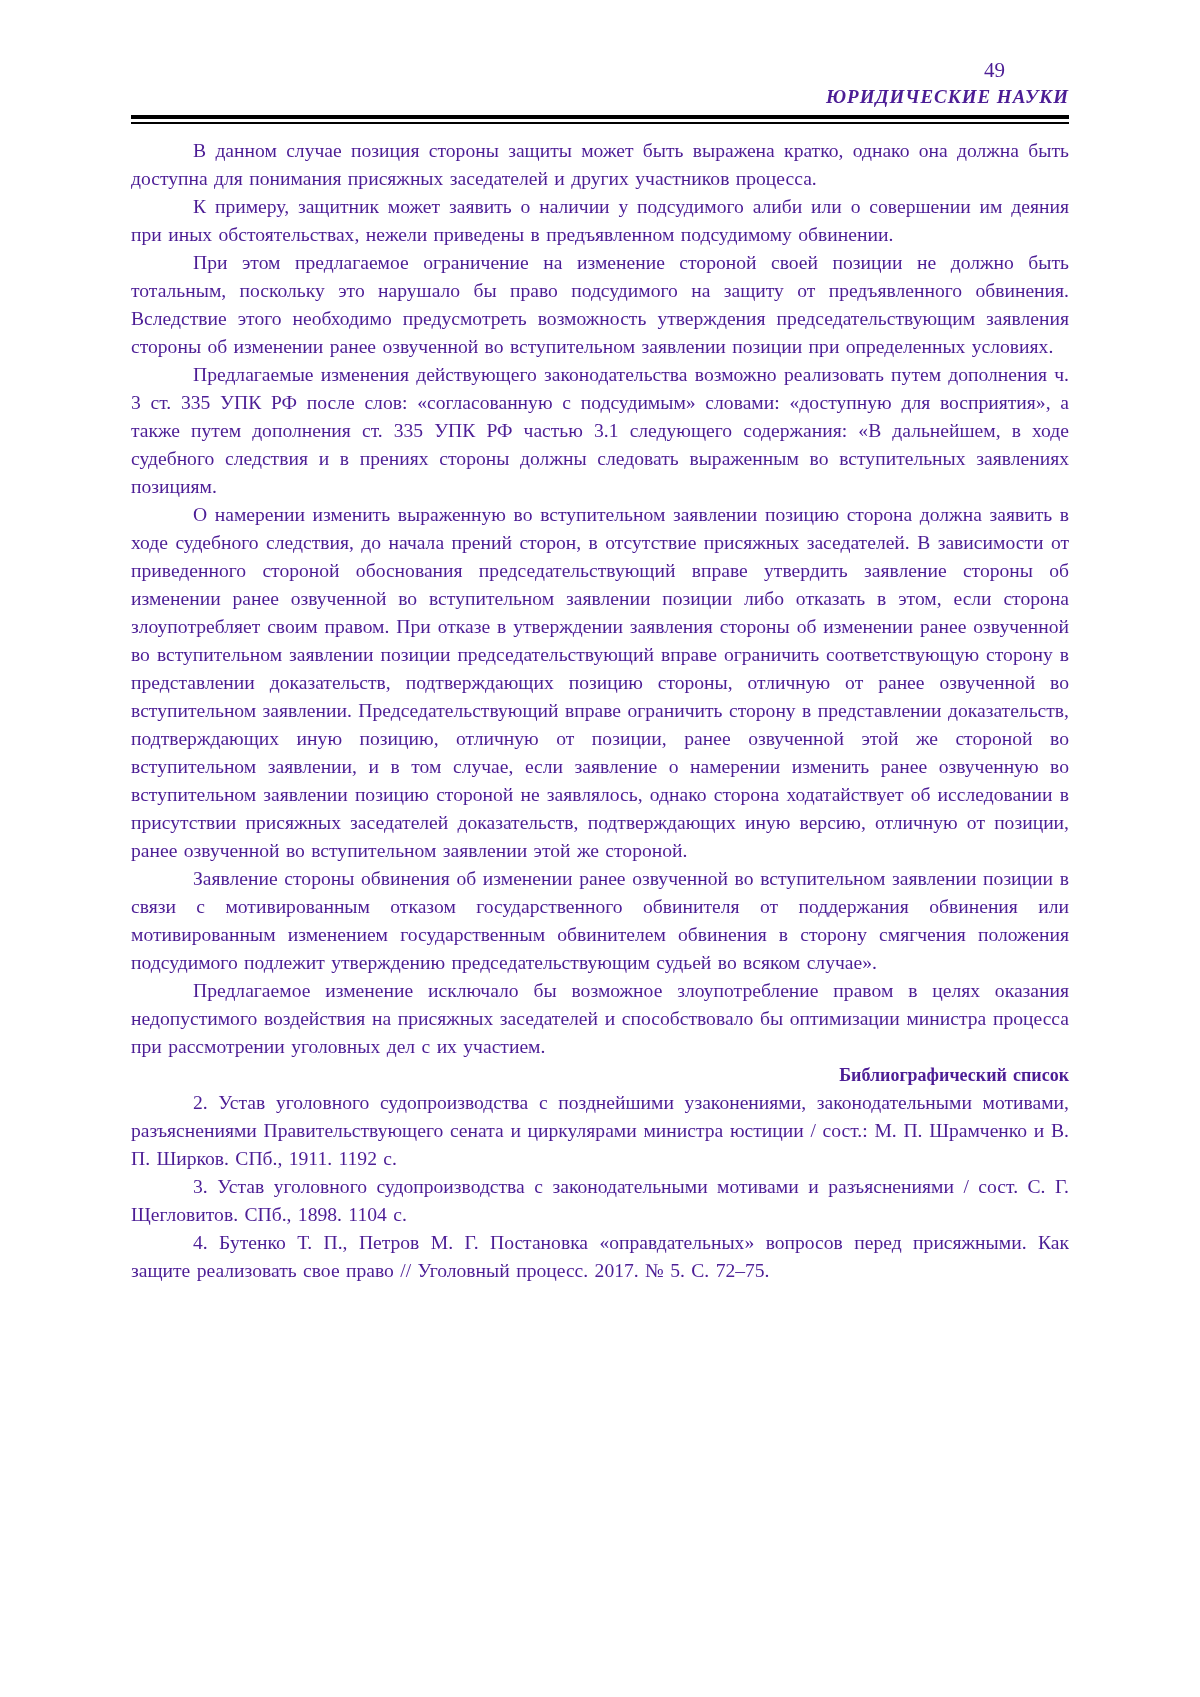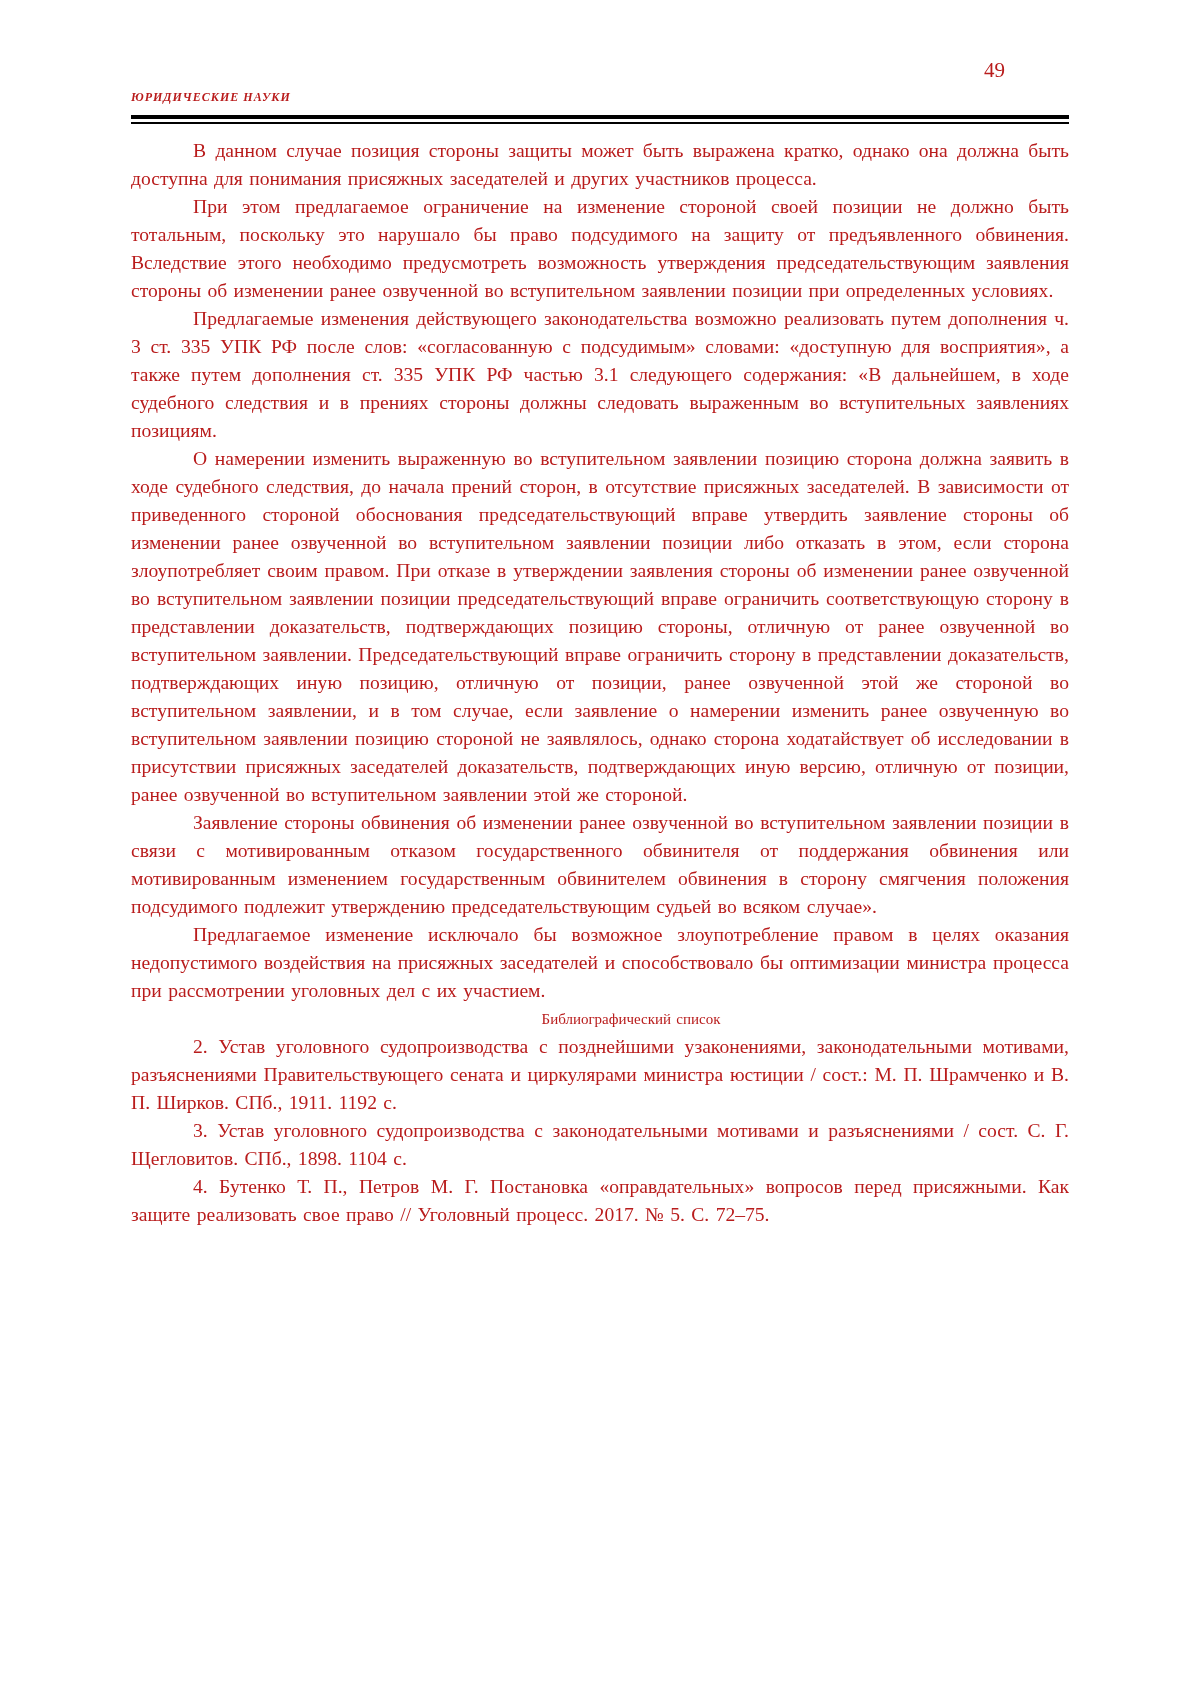--- a/index.html
+++ b/index.html
@@ -6,38 +6,38 @@
     margin: 0;
     padding: 0;
     background: #ffffff;
   }
   .sheet {
     position: relative;
     width: 1200px;
     height: 1697px;
     margin: 0 auto;
     background: #ffffff;
-    color: #b91c1c;
+    color: #4c1d95;
     font-family: "Liberation Serif", serif;
     box-sizing: border-box;
     padding: 58px 131px 0 131px;
     overflow: hidden;
   }
   .page-number {
     text-align: right;
     font-size: 21px;
     line-height: 24px;
     padding-right: 64px;
     margin-bottom: 4px;
   }
   .running-head {
-    text-align: left;
+    text-align: right;
     font-style: italic;
     font-weight: bold;
-    font-size: 12px;
+    font-size: 19px;
     letter-spacing: 1px;
     line-height: 22px;
   }
   .double-rule {
     margin-top: 7px;
     height: 3px;
     border-top: 4px solid #000;
     border-bottom: 2px solid #000;
   }
   .body-text {
@@ -46,23 +46,23 @@
     line-height: 28px;
     text-align: justify;
   }
   .body-text p {
     margin: 0;
     text-indent: 62px;
     word-spacing: 1.5px;
   }
   .bib-title {
     margin: 36px 0 44px 0;
-    text-align: center;
-    font-weight: normal;
-    font-size: 15px;
+    text-align: right;
+    font-weight: bold;
+    font-size: 18px;
     text-indent: 0;
   }
   .bib-list p {
     margin: 0;
     text-indent: 62px;
     word-spacing: 1.5px;
   }
 </style>
 </head>
 <body>
@@ -70,20 +70,21 @@
 <div class="sheet">
 
   <div class="page-number">49</div>
 
   <div class="running-head">ЮРИДИЧЕСКИЕ НАУКИ</div>
 
   <div class="double-rule"></div>
 
   <div class="body-text">
     <p>В данном случае позиция стороны защиты может быть выражена кратко, однако она должна быть доступна для понимания присяжных заседателей и других участников процесса.</p>
+    <p>К примеру, защитник может заявить о наличии у подсудимого алиби или о совершении им деяния при иных обстоятельствах, нежели приведены в предъявленном подсудимому обвинении.</p>
     <p>При этом предлагаемое ограничение на изменение стороной своей позиции не должно быть тотальным, поскольку это нарушало бы право подсудимого на защиту от предъявленного обвинения. Вследствие этого необходимо предусмотреть возможность утверждения председательствующим заявления стороны об изменении ранее озвученной во вступительном заявлении позиции при определенных условиях.</p>
     <p>Предлагаемые изменения действующего законодательства возможно реализовать путем дополнения ч. 3 ст. 335 УПК РФ после слов: «согласованную с подсудимым» словами: «доступную для восприятия», а также путем дополнения ст. 335 УПК РФ частью 3.1 следующего содержания: «В дальнейшем, в ходе судебного следствия и в прениях стороны должны следовать выраженным во вступительных заявлениях позициям.</p>
     <p>О намерении изменить выраженную во вступительном заявлении позицию сторона должна заявить в ходе судебного следствия, до начала прений сторон, в отсутствие присяжных заседателей. В зависимости от приведенного стороной обоснования председательствующий вправе утвердить заявление стороны об изменении ранее озвученной во вступительном заявлении позиции либо отказать в этом, если сторона злоупотребляет своим правом. При отказе в утверждении заявления стороны об изменении ранее озвученной во вступительном заявлении позиции председательствующий вправе ограничить соответствующую сторону в представлении доказательств, подтверждающих позицию стороны, отличную от ранее озвученной во вступительном заявлении. Председательствующий вправе ограничить сторону в представлении доказательств, подтверждающих иную позицию, отличную от позиции, ранее озвученной этой же стороной во вступительном заявлении, и в том случае, если заявление о намерении изменить ранее озвученную во вступительном заявлении позицию стороной не заявлялось, однако сторона ходатайствует об исследовании в присутствии присяжных заседателей доказательств, подтверждающих иную версию, отличную от позиции, ранее озвученной во вступительном заявлении этой же стороной.</p>
     <p>Заявление стороны обвинения об изменении ранее озвученной во вступительном заявлении позиции в связи с мотивированным отказом государственного обвинителя от поддержания обвинения или мотивированным изменением государственным обвинителем обвинения в сторону смягчения положения подсудимого подлежит утверждению председательствующим судьей во всяком случае».</p>
     <p>Предлагаемое изменение исключало бы возможное злоупотребление правом в целях оказания недопустимого воздействия на присяжных заседателей и способствовало бы оптимизации министра процесса при рассмотрении уголовных дел с их участием.</p>
 
     <p class="bib-title">Библиографический список</p>
 
     <div class="bib-list">
       <p>2.  Устав уголовного судопроизводства с позднейшими узаконениями, законодательными мотивами, разъяснениями Правительствующего сената и циркулярами министра юстиции / сост.: М. П. Шрамченко и В. П. Ширков. СПб., 1911. 1192 с.</p>

